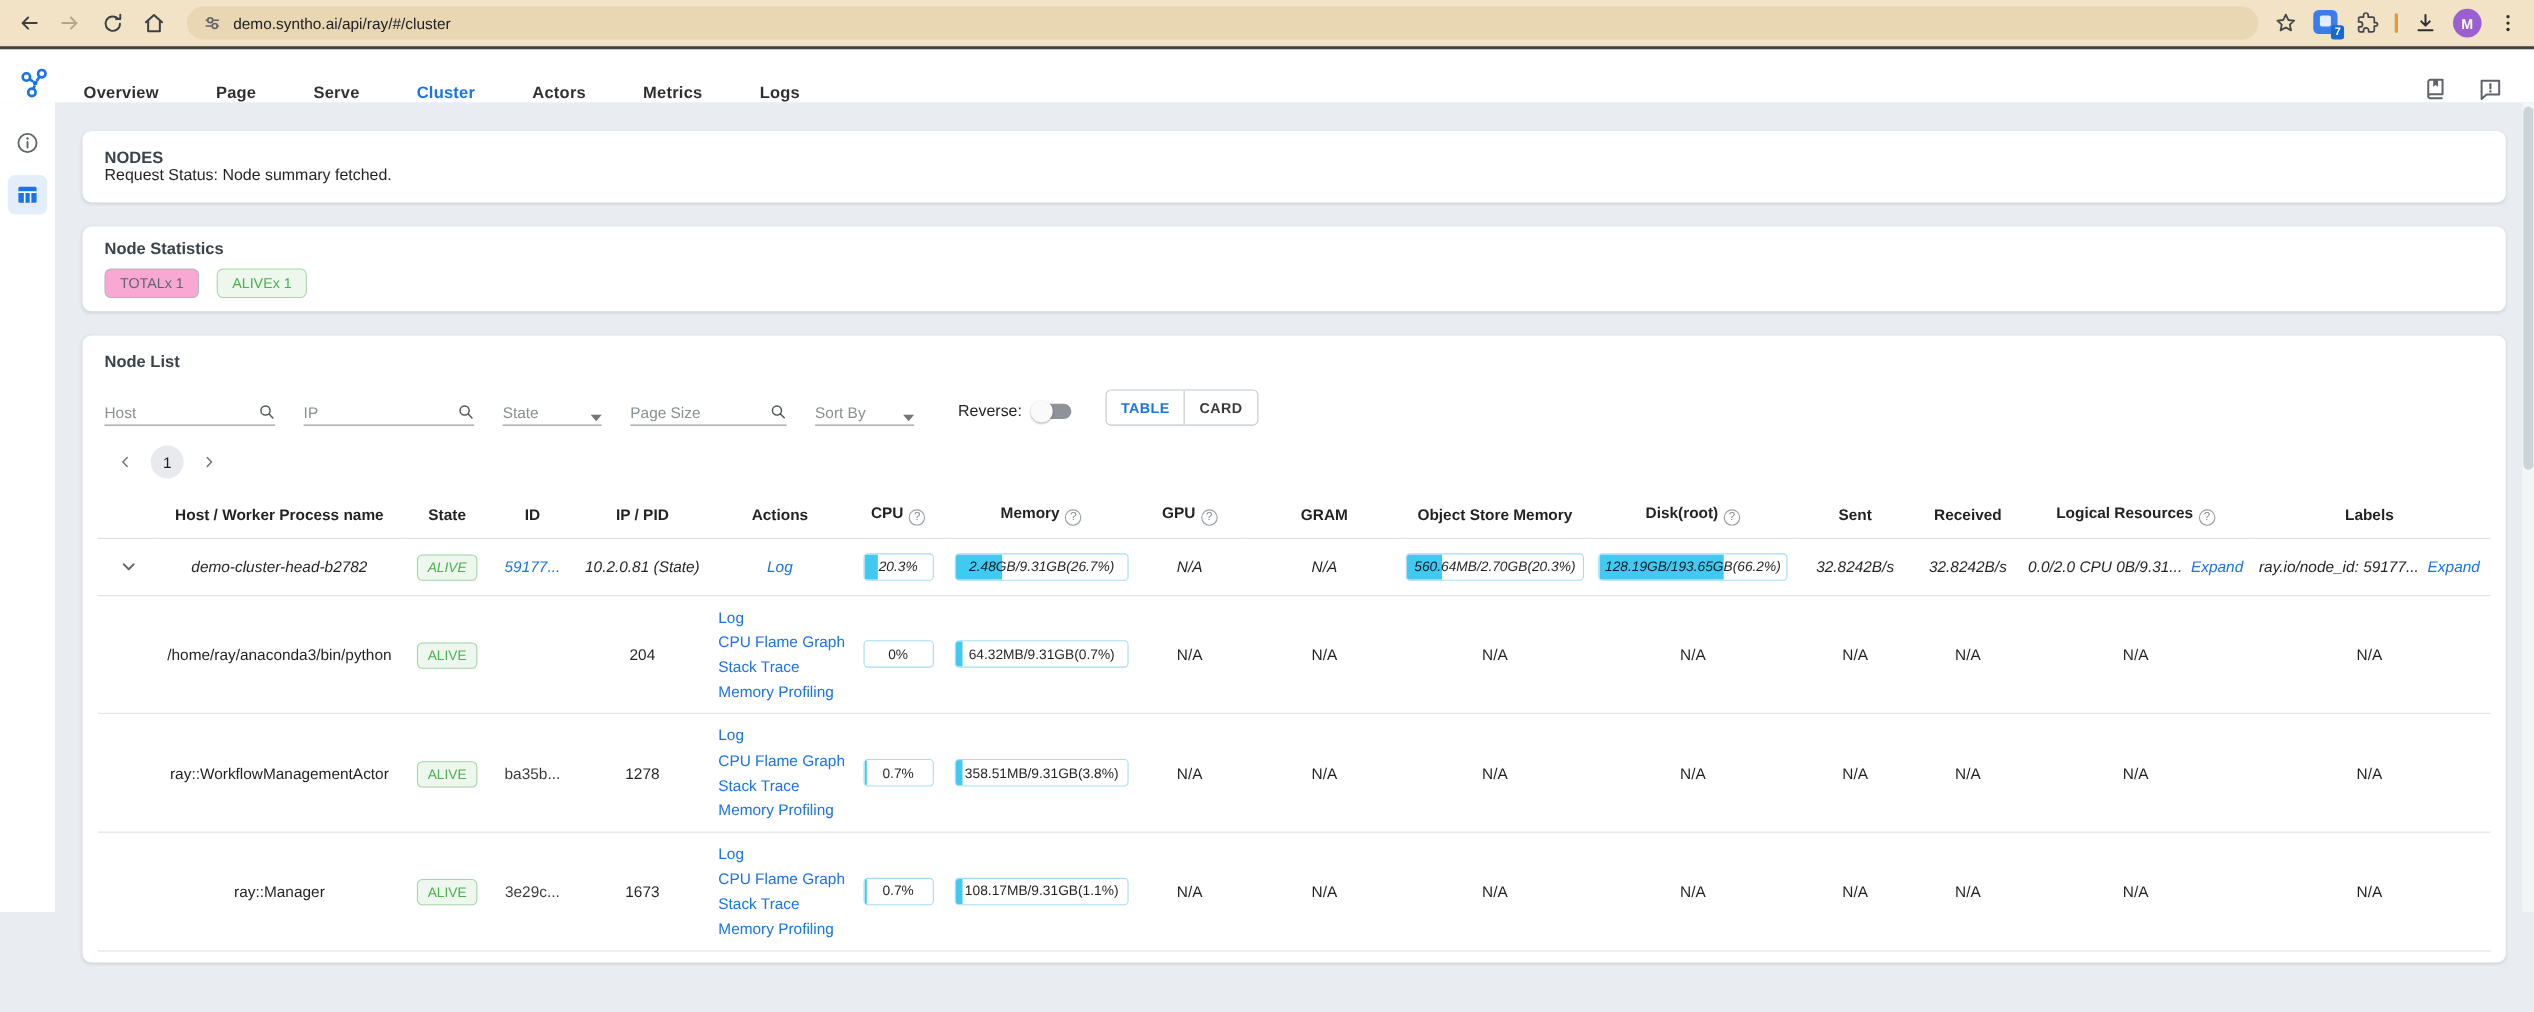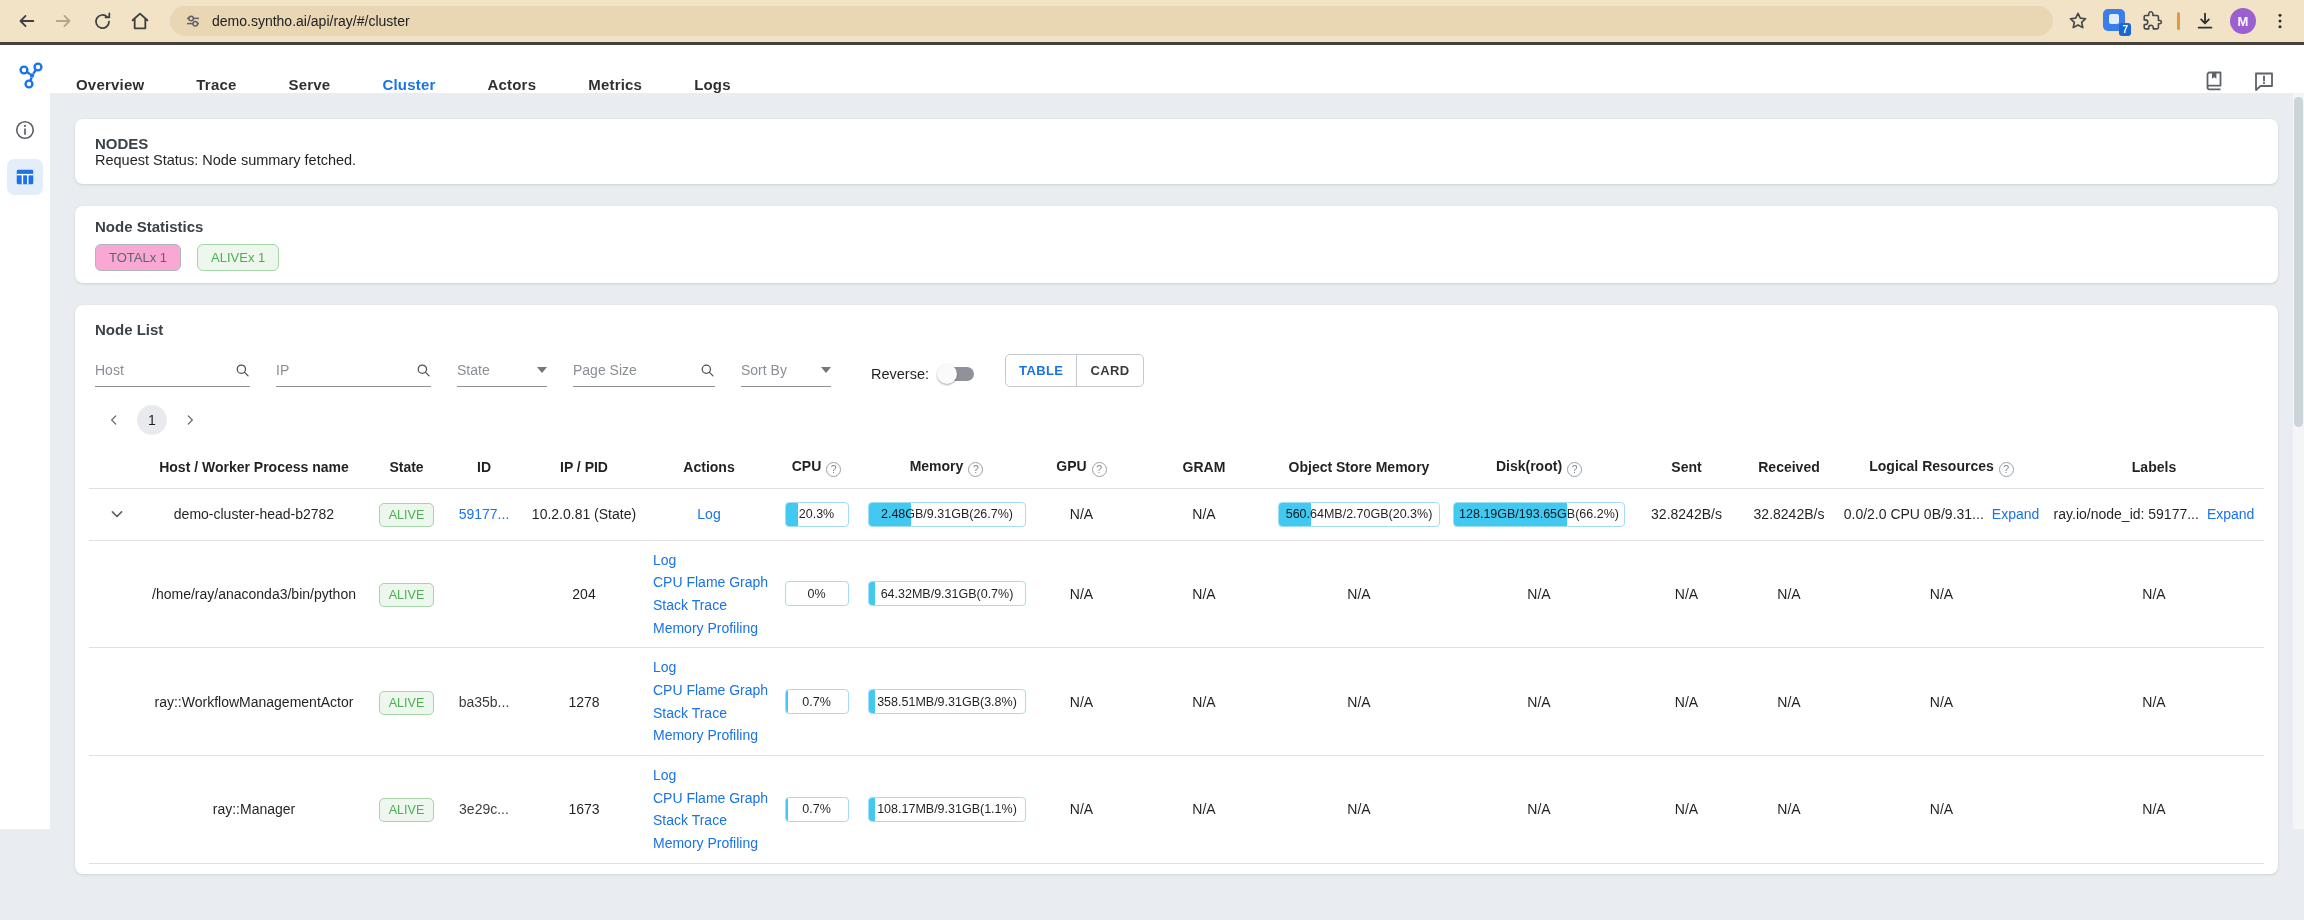--- a/index.html
+++ b/index.html
@@ -57,21 +57,21 @@
   .stats-panel { padding:12px 20px 12px 20px; }
   .chips-row { display:flex; gap:16px; margin-top:9px; }
   .chip { font-size:13px; padding:5px 13px; border-radius:6px; border:1.5px solid; background:#f9a8d4; }
   .chip-total { border-color:#aeb6bd; color:#5c666e; }
   .chip-alive-big { border-color:var(--alive-border,#a5d6a7); background:var(--alive-bg,#edf7ed); color:var(--alive-text,#4caf50); }
 
   
   .list-panel { padding:16px 0 10px 0; }
   .lp-head { padding:0 20px; }
   .filters { display:flex; align-items:flex-end; gap:26px; padding:0 20px; margin-top:16px; }
-  .filter { display:flex; align-items:center; border-bottom:1px solid #8f8f8f; height:30px; padding-bottom:3px; }
+  .filter { display:flex; align-items:flex-end; border-bottom:1px solid #8f8f8f; height:30px; padding-bottom:3px; }
   .filter input { border:none; outline:none; background:transparent; font-size:14px; width:100%; color:rgba(0,0,0,.87); font-family:inherit; }
   .filter input::placeholder { color:#8a8f94; }
   .f-host,.f-ip { width:155px; }
   .f-pagesize { width:142px; }
   .f-select { width:90px; justify-content:space-between; cursor:pointer; }
   .sel-label { font-size:14px; color:#8a8f94; }
   .tri-down { width:0; height:0; border-left:5px solid transparent; border-right:5px solid transparent; border-top:6px solid #757575; }
   .reverse-group { display:flex; align-items:center; gap:8px; margin:0 2px 2px 14px; }
   .reverse-label { font-size:14.5px; color:rgba(0,0,0,.87); }
   .view-toggle { display:flex; border:1px solid #c4c9cd; border-radius:5px; overflow:hidden; margin-bottom:0; background:#fff; }
@@ -82,21 +82,21 @@
   .pg-btn { width:26px; height:26px; display:flex; align-items:center; justify-content:center; cursor:pointer; color:#6f7479; }
   .pg-page { width:30px; height:30px; border-radius:50%; background:#e8eaed; font-size:14px; display:flex; align-items:center; justify-content:center; color:rgba(0,0,0,.87); cursor:pointer; }
 
   
   table.nodes { border-collapse:collapse; table-layout:fixed; width:2175px; margin:2px 14px 0 14px; }
   .c-chev{width:55px}.c-name{width:220px}.c-state{width:85px}.c-id{width:70px}.c-ip{width:130px}.c-act{width:120px}
   .c-cpu{width:95px}.c-mem{width:165px}.c-gpu{width:105px}.c-gram{width:140px}.c-osm{width:170px}.c-disk{width:190px}
   .c-sent{width:105px}.c-recv{width:100px}.c-log{width:205px}.c-lab{width:220px}
   th { font-size:14px; font-weight:bold; color:rgba(0,0,0,.87); padding:11px 4px; border-bottom:1px solid #e0e0e0; text-align:center; white-space:nowrap; }
   td { font-size:14px; color:rgba(0,0,0,.87); text-align:center; vertical-align:middle; border-bottom:1px solid #e0e0e0; padding:8px 4px; white-space:nowrap; }
-  tr.r-head td { height:52px; }
+  tr.r-head td { height:52px;font-style:italic; }
   tr.r-worker td { height:104px; }
   .help { display:inline-flex; width:15px; height:15px; border:1px solid #9aa0a6; border-radius:50%; font-size:10.5px; color:#80868b; align-items:center; justify-content:center; margin-left:5px; vertical-align:-2px; font-weight:normal; cursor:pointer; }
   .chip-alive { font-size:12.5px; padding:4px 9px; border-radius:5px; border:1px solid var(--alive-border,#a5d6a7); background:var(--alive-bg,#edf7ed); color:var(--alive-text,#4caf50); }
   .link { color:var(--accent,#1a73e8); cursor:pointer; text-decoration:none; }
   .actions { display:inline-block; text-align:left; }
   .actions .link { display:block; line-height:1.62; }
   .bar { position:relative; display:inline-flex; align-items:center; justify-content:center; height:25px; border:1px solid var(--bar-border,#a3ddf5); border-radius:4px; background:#fff; overflow:hidden; vertical-align:middle; }
   .bar-fill { position:absolute; left:0; top:0; bottom:0; background:var(--bar-fill,#41c9f1); }
   .bar-label { position:relative; font-size:12.5px; padding:0 5px; color:rgba(0,0,0,.87); }
   .bar-cpu{width:64px}.bar-mem{width:158px}.bar-osm{width:162px}.bar-disk{width:172px}
@@ -185,21 +185,21 @@
             <circle cx="13" cy="24" r="3.4"></circle>
             <circle cx="16" cy="15.5" r="2.2" fill="#1a73e8" stroke="none"></circle>
             <line x1="10.8" y1="12" x2="14.2" y2="14.2"></line>
             <line x1="20" y1="9.5" x2="17.4" y2="13.6"></line>
             <line x1="14.2" y1="21.2" x2="15.6" y2="17.8"></line>
           </g>
         </svg>
     </div>
     <div class="nav-items">
       <span class="nav-item">Overview</span>
-      <span class="nav-item">Trace</span>
+      <span class="nav-item">Page</span>
       <span class="nav-item">Serve</span>
       <span class="nav-item active">Cluster</span>
       <span class="nav-item">Actors</span>
       <span class="nav-item">Metrics</span>
       <span class="nav-item">Logs</span>
     </div>
     <div class="nav-right">
       <svg width="24" height="24" viewBox="0 0 24 24">
           <path d="M5.5 5.5A2 2 0 0 1 7.5 3.5H18.5v13.2H7.3a1.8 1.8 0 0 0-1.8 1.8z" fill="none" stroke="#5f6368" stroke-width="1.8" stroke-linejoin="round"></path>
           <path d="M5.5 18.5a1.8 1.8 0 0 0 1.8 1.8H18.5" fill="none" stroke="#5f6368" stroke-width="1.8"></path>

